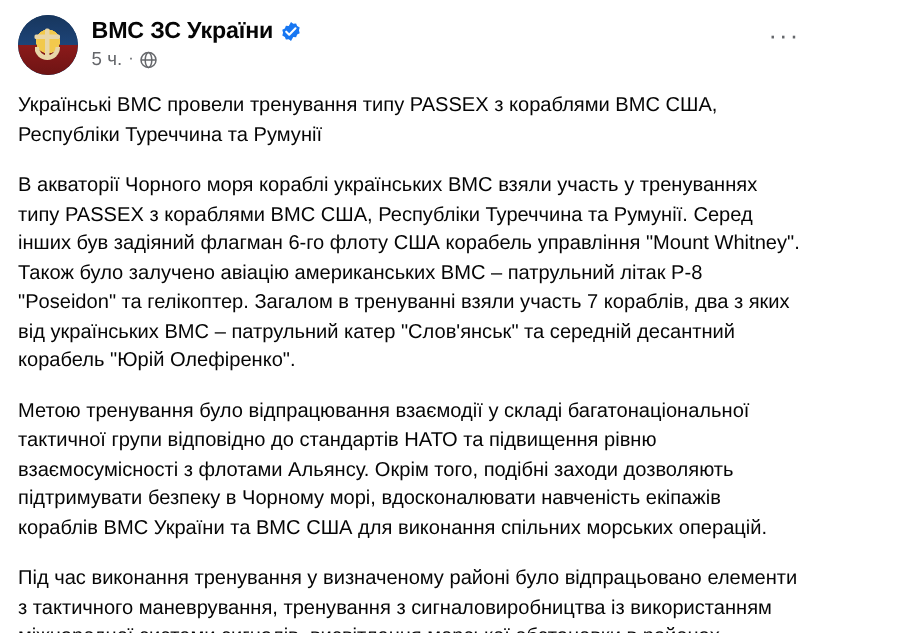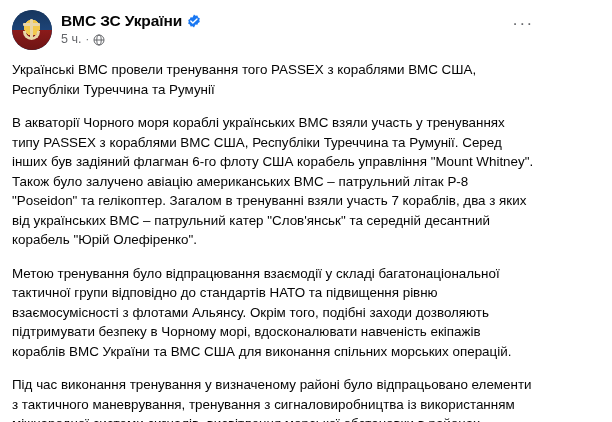--- a/index.html
+++ b/index.html
@@ -193,20 +193,20 @@
             <line x1="1" y1="6" x2="11" y2="6" stroke="#65676b" stroke-width="1"></line>
           </svg>
         </span>
       </div>
     </div>
 
     <div class="more-btn">···</div>
   </div>
 
   <div class="post-body">
-    <p>Українські ВМС провели тренування того PASSEX з кораблями ВМС США, Республіки Туреччина та Румунії</p>
+    <p>Українські ВМС провели тренування типу PASSEX з кораблями ВМС США, Республіки Туреччина та Румунії</p>
     <p>В акваторії Чорного моря кораблі українських ВМС взяли участь у тренуваннях типу PASSEX з кораблями ВМС США, Республіки Туреччина та Румунії. Серед інших був задіяний флагман 6-го флоту США корабель управління "Mount Whitney". Також було залучено авіацію американських ВМС – патрульний літак P-8 "Poseidon" та гелікоптер. Загалом в тренуванні взяли участь 7 кораблів, два з яких від українських ВМС – патрульний катер "Слов'янськ" та середній десантний корабель "Юрій Олефіренко".</p>
     <p>Метою тренування було відпрацювання взаємодії у складі багатонаціональної тактичної групи відповідно до стандартів НАТО та підвищення рівню взаємосумісності з флотами Альянсу. Окрім того, подібні заходи дозволяють підтримувати безпеку в Чорному морі, вдосконалювати навченість екіпажів кораблів ВМС України та ВМС США для виконання спільних морських операцій.</p>
     <p>Під час виконання тренування у визначеному районі було відпрацьовано елементи з тактичного маневрування, тренування з сигналовиробництва із використанням міжнародної системи сигналів, висвітлення морської обстановки в районах інтенсивного цивільного судноплавства, тренування зі зв'язку, тощо.</p>
 
   </div>
 
 </div>
 
 </body></html>

